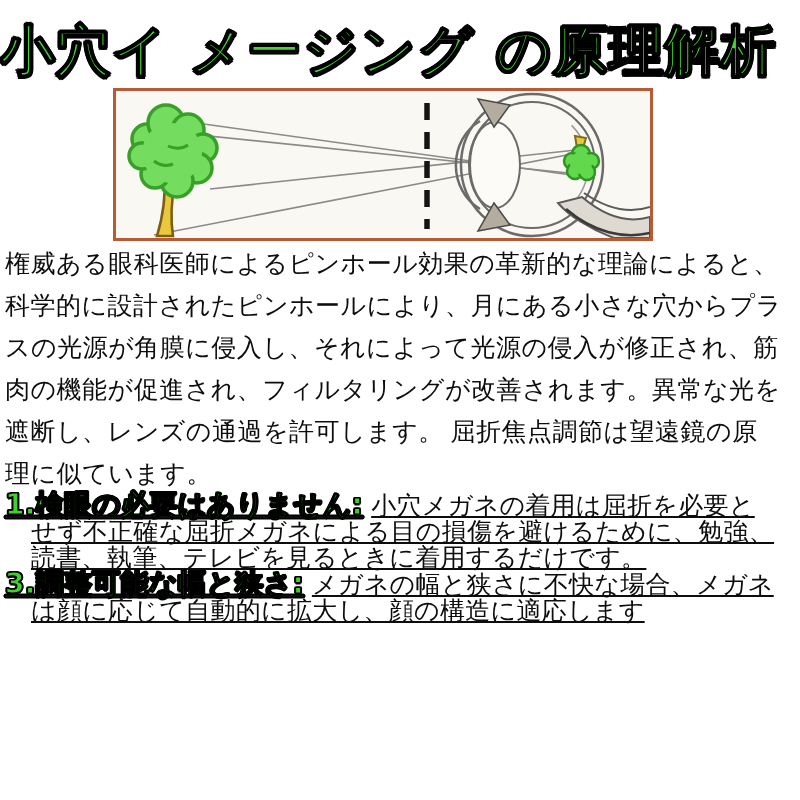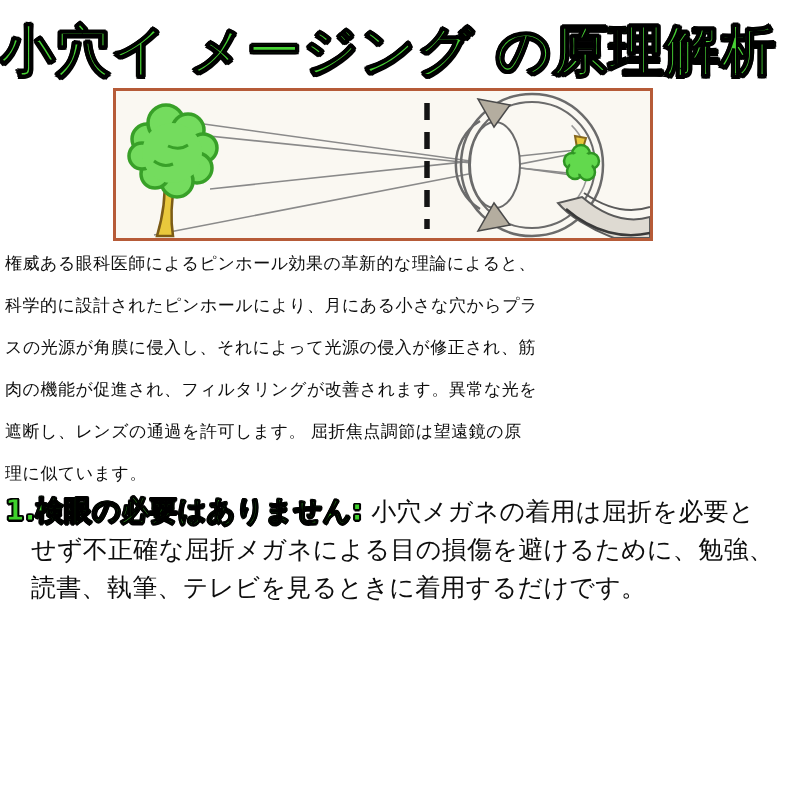--- a/index.html
+++ b/index.html
@@ -18,27 +18,27 @@
                 1.5px 1.5px 0 #000,-1.5px 1.5px 0 #000,
                 1.5px -1.5px 0 #000,-1.5px -1.5px 0 #000;
     margin-top:8px;
   }
   .diagram{
     position:absolute;left:113px;top:88px;width:540px;height:153px;
     box-sizing:border-box;border:3px solid #b65b38;background:#faf8f2;
   }
   .intro{
     position:absolute;left:5px;top:243px;width:792px;
-    font-size:17px;line-height:42px;letter-spacing:0.5px;
+    font-size:25px;line-height:42px;letter-spacing:0.5px;
     white-space:pre-wrap;
   }
   .sections{position:absolute;left:5px;top:492px;width:794px;}
   .section{
     padding-left:26px;text-indent:-26px;
-    font-size:25px;line-height:38px;letter-spacing:0.3px;
+    font-size:25px;line-height:26px;letter-spacing:0.3px;text-decoration:underline;
   }
   .section .heading{
     font-family:"DejaVu Sans", sans-serif;font-weight:bold;
     font-size:28px;color:#3fd02c;margin-right:8px;
     -webkit-text-stroke:1px #000;
     text-shadow:1.5px 0 0 #000,-1.5px 0 0 #000,0 1.5px 0 #000,0 -1.5px 0 #000,
                 1px 1px 0 #000,-1px 1px 0 #000,1px -1px 0 #000,-1px -1px 0 #000;
   }
   .section .body{white-space:pre-wrap;}
   svg{display:block;}
@@ -114,13 +114,17 @@
 肉の機能が促進され、フィルタリングが改善されます。異常な光を
 遮断し、レンズの通過を許可します。 屈折焦点調節は望遠鏡の原
 理に似ています。</div>
 
 <div class="sections">
   <div class="section">
     <span class="heading">1.検眼の必要はありません:</span><span class="body">小穴メガネの着用は屈折を必要と
 せず不正確な屈折メガネによる目の損傷を避けるために、勉強、
 読書、執筆、テレビを見るときに着用するだけです。</span>
   </div>
+  <div class="section">
+    <span class="heading">3.調整可能な幅と狭さ:</span><span class="body">メガネの幅と狭さに不快な場合、メガネ
+は顔に応じて自動的に拡大し、顔の構造に適応します</span>
+  </div>
 </div>
 
 </body></html>

